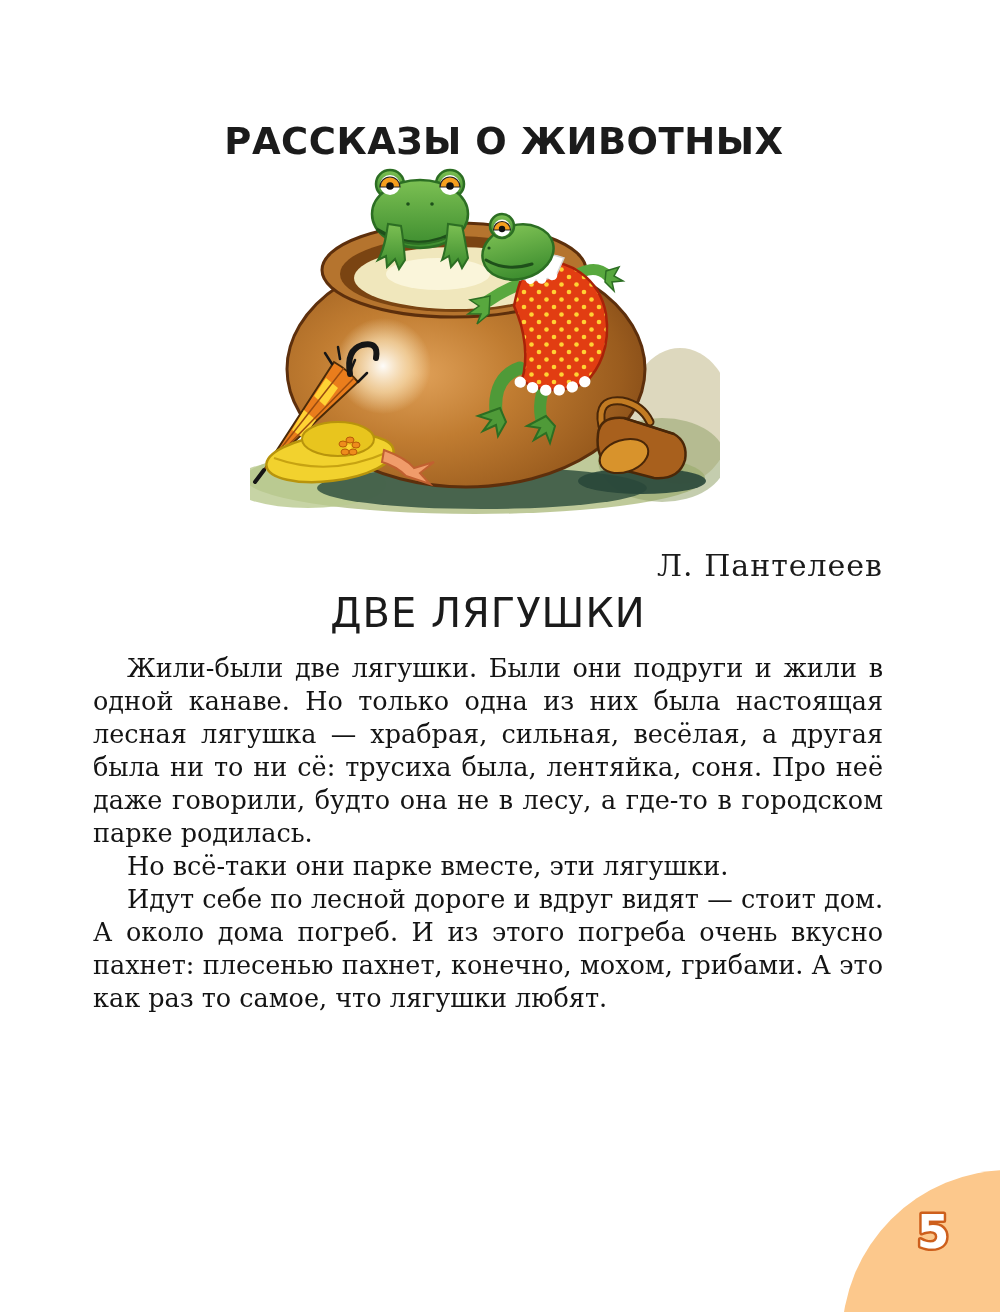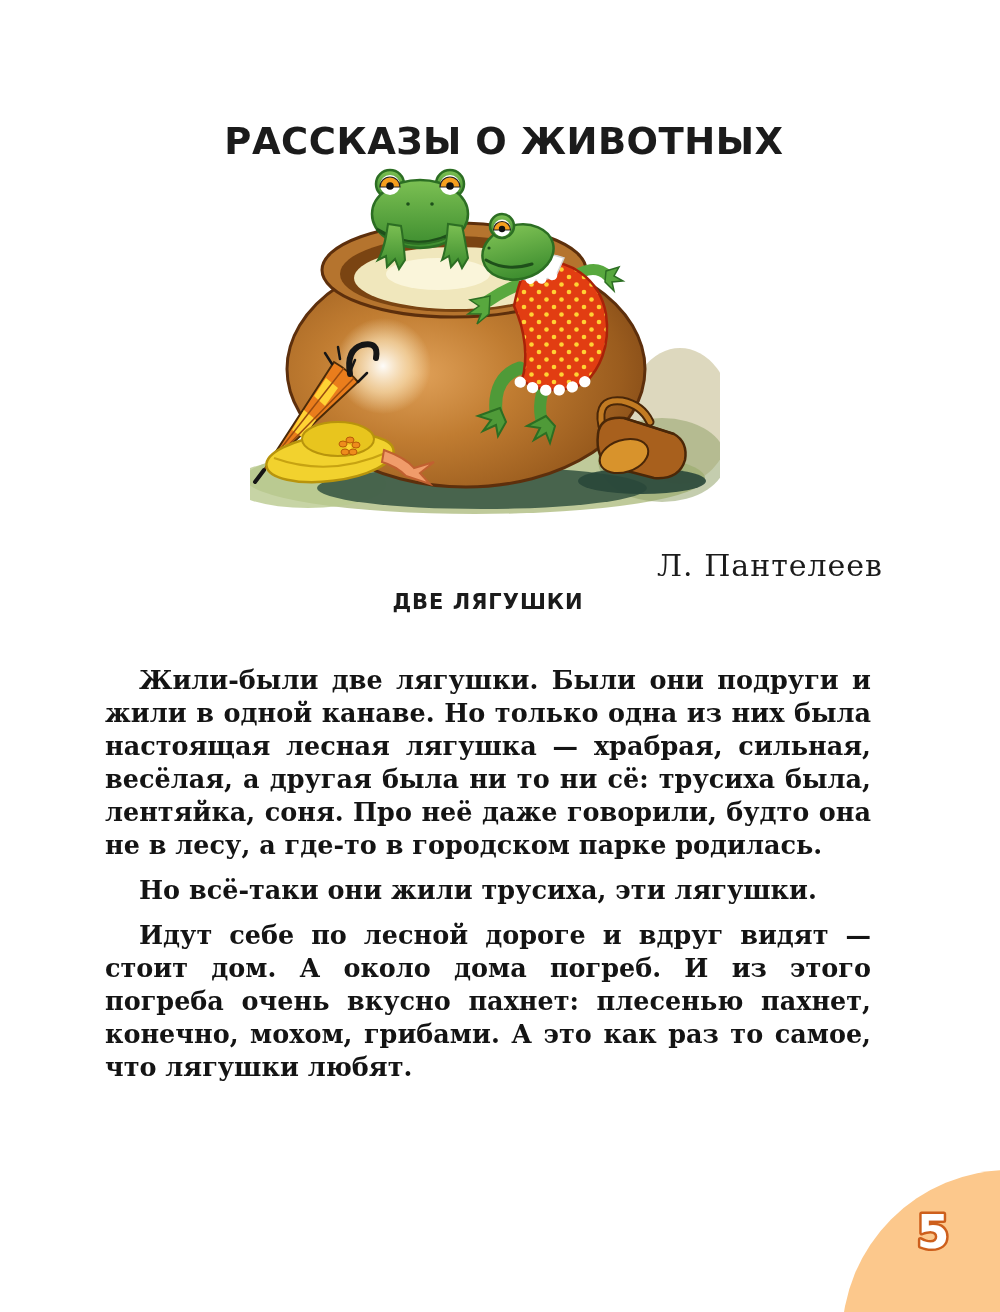--- a/index.html
+++ b/index.html
@@ -17,27 +17,27 @@
   .illustration {
     position:absolute; top:168px; left:250px; width:470px; height:352px;
   }
   .author-name {
     position:absolute; top:548px; left:93px; width:790px;
     text-align:right; font-size:30px; letter-spacing:1px; color:#1b1b1b;
   }
   .story-title {
     position:absolute; top:590px; left:93px; width:790px; margin:0;
     text-align:center; font-family:"DejaVu Sans", sans-serif;
-    font-weight:bold; font-size:21px; letter-spacing:1px; color:#1b1b1b;
+    font-weight:normal; font-size:40px; letter-spacing:1px; color:#1b1b1b;
   }
   .body-text {
     position:absolute; top:652px; left:93px; width:790px;
     font-size:25.5px; line-height:33px; text-align:justify; color:#141414;
   }
-  .body-text p { margin:12px; text-indent:34px;font-weight:bold; }
+  .body-text p { margin:0; text-indent:34px; }
   .corner-circle {
     position:absolute; left:842px; top:1170px; width:336px; height:336px;
     border-radius:50%; background:#fcc88c;
   }
   .page-number-svg { position:absolute; left:893px; top:1192px; }
   .page-number-svg text {
     font-family:"DejaVu Sans", sans-serif; font-weight:bold; font-size:47px;
     paint-order:stroke; stroke-linejoin:round;
   }
 </style>
@@ -166,21 +166,21 @@
         <path d="M374,250 L424,266" stroke="#4a2708" stroke-width="2"></path>
       </g>
     </svg>
   </div>
 
   <div class="author-name">Л. Пантелеев</div>
   <h2 class="story-title">ДВЕ ЛЯГУШКИ</h2>
 
   <div class="body-text">
     <p>Жили-были две лягушки. Были они подруги и жили в одной канаве. Но только одна из них была настоящая лесная лягушка — храбрая, сильная, весёлая, а другая была ни то ни сё: трусиха была, лентяйка, соня. Про неё даже говорили, будто она не в лесу, а где-то в городском парке родилась.</p>
-    <p>Но всё-таки они жили трусиха, эти лягушки.</p>
+    <p>Но всё-таки они парке вместе, эти лягушки.</p>
     <p>Идут себе по лесной дороге и вдруг видят — стоит дом. А около дома погреб. И из этого погреба очень вкусно пахнет: плесенью пахнет, конечно, мохом, грибами. А это как раз то самое, что лягушки любят.</p>
   </div>
 
   <div class="corner-circle"></div>
   <svg class="page-number-svg" width="80" height="80">
     <text x="40" y="56" text-anchor="middle" fill="#ffffff" stroke="#cd5f1c" stroke-width="5">5</text>
   </svg>
 
 </div>
 

